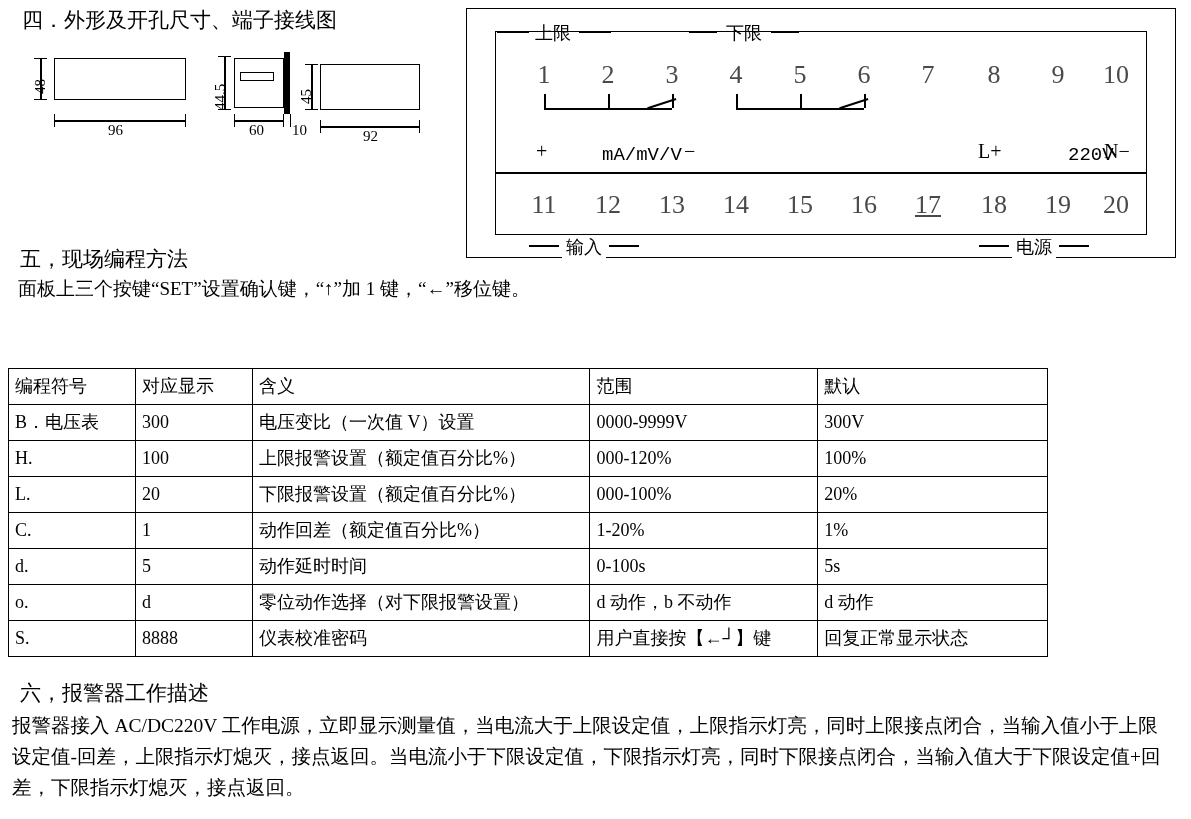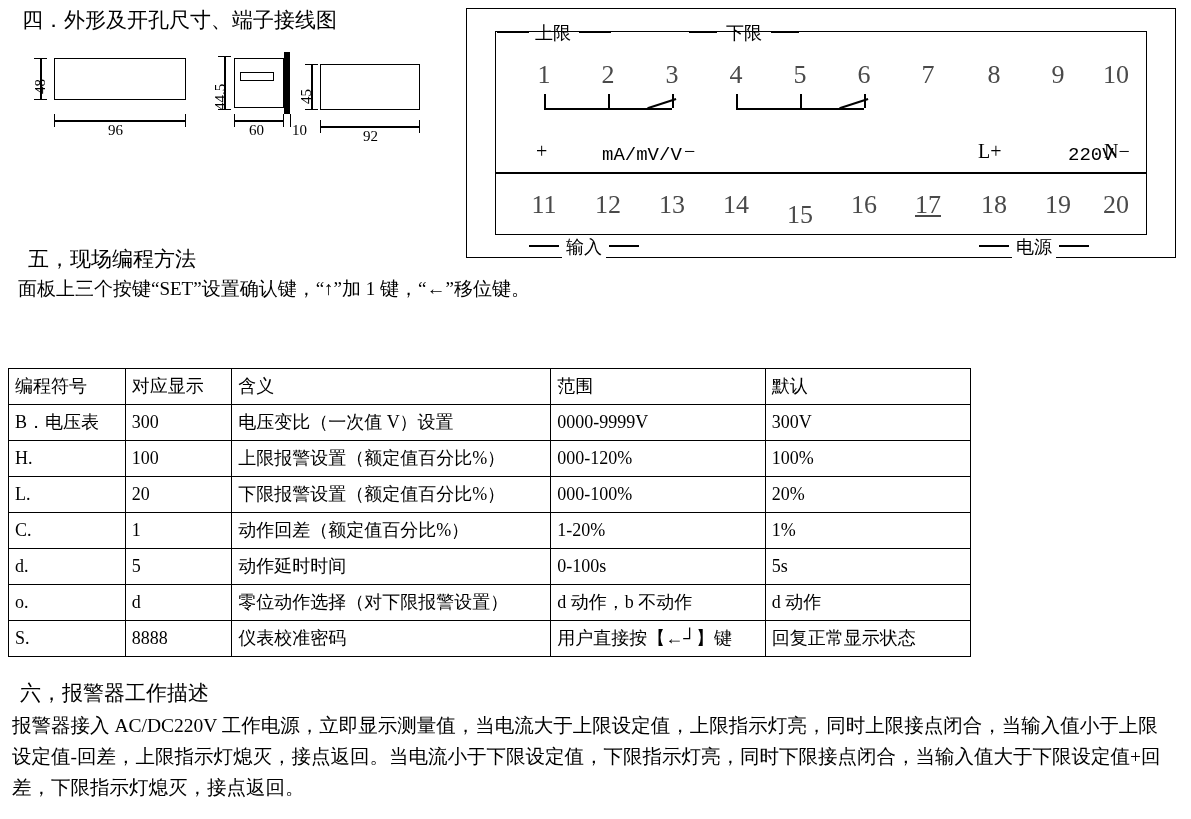--- a/index.html
+++ b/index.html
@@ -117,21 +117,21 @@
     white-space: nowrap;
     background: #fff;
     padding: 0 4px;
   }
 
   
   #prog-table {
     position: absolute;
     left: 8px;
     top: 368px;
-    width: 963px;
+    width: 1040px;
     border-collapse: collapse;
     font-size: 18px;
     font-family: "Liberation Serif", serif;
   }
   #prog-table td, #prog-table th {
     border: 1.2px solid #000;
     padding: 4px 6px 5px 6px;
     text-align: left;
     font-weight: normal;
     height: 26px;
@@ -193,21 +193,21 @@
     <div class="dimline" style="left:293px; top:22px; width:1.5px; height:46px;"></div>
     <div class="dimline" style="left:287px; top:22px; width:13px; height:1.2px;"></div>
     <div class="dimline" style="left:287px; top:67px; width:13px; height:1.2px;"></div>
     <div class="dimline" style="left:302px; top:84px; width:100px; height:1.5px;"></div>
     <div class="dimline" style="left:302px; top:78px; width:1.2px; height:13px;"></div>
     <div class="dimline" style="left:401px; top:78px; width:1.2px; height:13px;"></div>
     <div class="dimlabel" style="left:345px; top:86px;">92</div>
   </div>
 
 
-  <div class="sec-title" style="left:28px; top:245px;">五，现场编程方法</div>
+  <div class="sec-title" style="left:20px; top:245px;">五，现场编程方法</div>
   <div class="para" style="left:18px; top:276px;text-align:right;">面板上三个按键“SET”设置确认键，“↑”加 1 键，“←”移位键。</div>
 
   <div id="wiring">
 
     <div class="captop" style="left:64px; top:12px;">上限</div>
     <div class="hline" style="left:30px; top:22px; width:32px;"></div>
     <div class="hline" style="left:112px; top:22px; width:32px;"></div>
 
     <div class="captop" style="left:255px; top:12px;">下限</div>
     <div class="hline" style="left:222px; top:22px; width:28px;"></div>
@@ -247,21 +247,21 @@
       <div class="wlabel-big" style="left:482px; top:108px;">L+</div>
       <div class="wlabel" style="left:544px; top:112px;">220V</div>
       <div class="wlabel-big" style="left:608px; top:108px;">N−</div>
 
       <div class="hline" style="left:0px; top:140px; width:100%;"></div>
 
       <div class="term" style="left:28px;  top:158px;">11</div>
       <div class="term" style="left:92px;  top:158px;">12</div>
       <div class="term" style="left:156px; top:158px;">13</div>
       <div class="term" style="left:220px; top:158px;">14</div>
-      <div class="term" style="left:284px; top:168px;">15</div>
+      <div class="term" style="left:284px; top:158px;">15</div>
       <div class="term" style="left:348px; top:158px;">16</div>
       <div class="term" style="left:412px; top:158px;text-decoration:underline;">17</div>
       <div class="term" style="left:478px; top:158px;">18</div>
       <div class="term" style="left:542px; top:158px;">19</div>
       <div class="term" style="left:600px; top:158px;">20</div>
     </div>
 
     <div class="captop" style="left:95px; top:226px;">输入</div>
     <div class="hline" style="left:62px; top:236px; width:30px;"></div>
     <div class="hline" style="left:142px; top:236px; width:30px;"></div>

